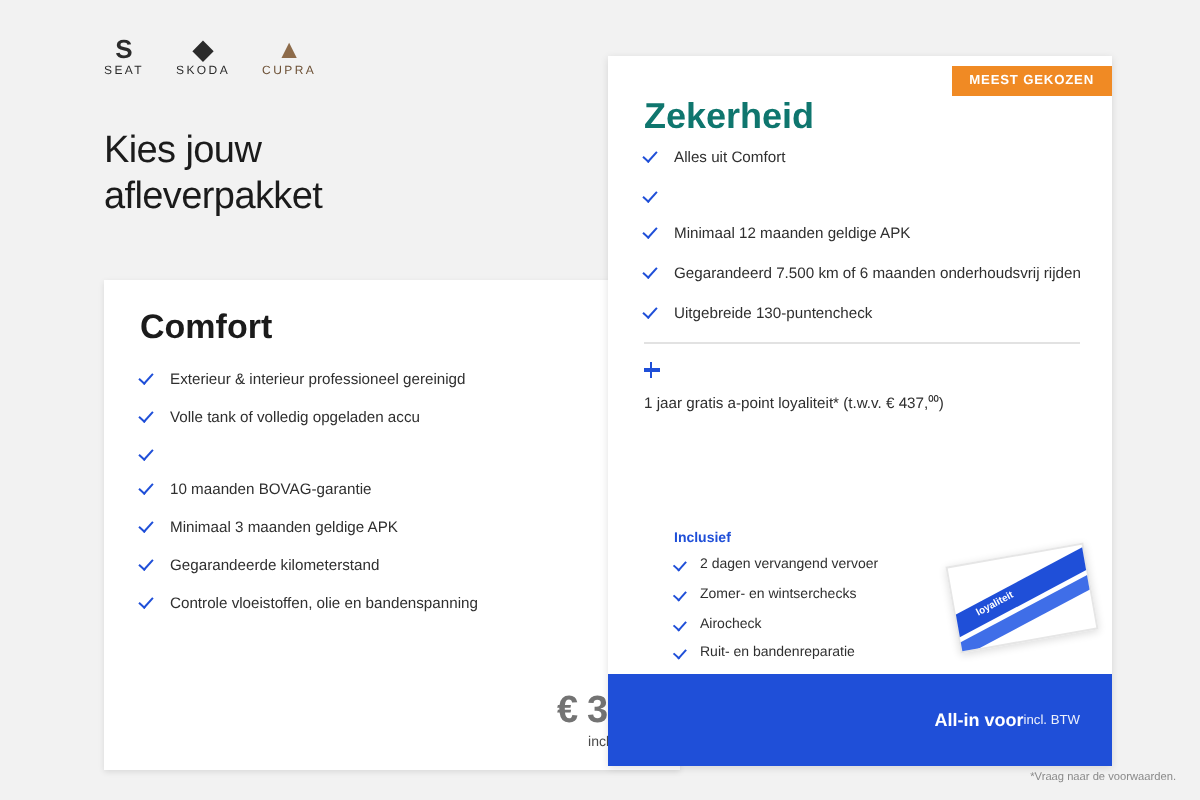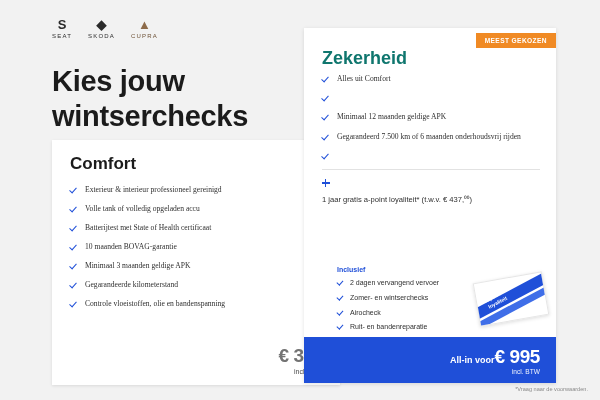--- a/index.html
+++ b/index.html
@@ -45,51 +45,50 @@
     letter-spacing: 1.2px;
     color: #2b2b2b;
     line-height: 1;
   }
   .brand-mark.cupra { color: #8d6b4a; }
   .brand-name.cupra { color: #6d5136; }
 
   .headline {
     position: absolute;
     left: 52px; top: 64px;
-    font-size: 29px;
+    font-size: 19px;
     line-height: 1.22;
     color: #1b1b1b;
-    font-weight: bold;
+    font-weight: normal;
     letter-spacing: -0.3px;
   }
   .headline span { display: block; }
 
   .card-comfort {
     position: absolute;
     left: 52px; top: 140px;
     width: 288px; height: 245px;
     background: #ffffff;
     box-shadow: 0 1px 3px rgba(0,0,0,0.10);
   }
   .card-comfort h2 {
     margin: 14px 0 10px 18px;
     font-size: 17px;
     color: #1b1b1b;
     font-weight: bold;
   }
   ul { list-style: none; }
   .feat {
     display: flex;
-    align-items: center;
+    align-items: flex-start;
     gap: 7px;
     margin: 0 16px 8px 18px;
     font-size: 7.6px;
     line-height: 1.45;
     color: #2f2f2f;
-    font-family: Liberation Serif, serif;
   }
   .check {
     flex: 0 0 auto;
     width: 8px; height: 8px;
     margin-top: 1px;
     position: relative;
   }
   .check::before {
     content: "";
     position: absolute;
@@ -271,37 +270,36 @@
         <span class="brand-name">SKODA</span>
       </div>
       <div class="brand">
         <span class="brand-mark cupra">▲</span>
         <span class="brand-name cupra">CUPRA</span>
       </div>
     </div>
 
     <div class="headline">
       <span>Kies jouw</span>
-      <span>wintserchecks</span>
+      <span>afleverpakket</span>
     </div>
 
     <div class="card-comfort">
       <h2>Comfort</h2>
       <ul>
         <li class="feat">
           <span class="check"></span>
           <span>Exterieur &amp; interieur professioneel gereinigd</span>
         </li>
         <li class="feat">
           <span class="check"></span>
           <span>Volle tank of volledig opgeladen accu</span>
         </li>
         <li class="feat">
           <span class="check"></span>
-          <span>Batterijtest met State of Health certificaat</span>
         </li>
         <li class="feat">
           <span class="check"></span>
           <span>10 maanden BOVAG-garantie</span>
         </li>
         <li class="feat">
           <span class="check"></span>
           <span>Minimaal 3 maanden geldige APK</span>
         </li>
         <li class="feat">
@@ -335,20 +333,21 @@
       <li class="feat">
         <span class="check"></span>
         <span>Minimaal 12 maanden geldige APK</span>
       </li>
       <li class="feat">
         <span class="check"></span>
         <span>Gegarandeerd 7.500 km of 6 maanden onderhoudsvrij rijden</span>
       </li>
       <li class="feat">
         <span class="check"></span>
+        <span>Uitgebreide 130-puntencheck</span>
       </li>
     </ul>
 
     <div class="divider"></div>
 
     <div class="loyalty">
       <span class="plus"></span>
       <span>1 jaar gratis a-point loyaliteit* (t.w.v. € 437,⁰⁰)</span>
     </div>
 
@@ -377,20 +376,19 @@
       <div class="stripe2"></div>
       <div class="txt">
           <span style="display:block">a-point</span>
           <span style="display:block">loyaliteit</span>
         </div>
     </div>
 
     <div class="allin">
       <span class="label">All-in voor</span>
       <span class="pr">
-        <span class="amount" style="display:block">€ 995</span>
         <span class="vat" style="display:block">incl. BTW</span>
       </span>
     </div>
   </div>
 
   <div class="footnote">*Vraag naar de voorwaarden.</div>
 </div>
 
 </body></html>

